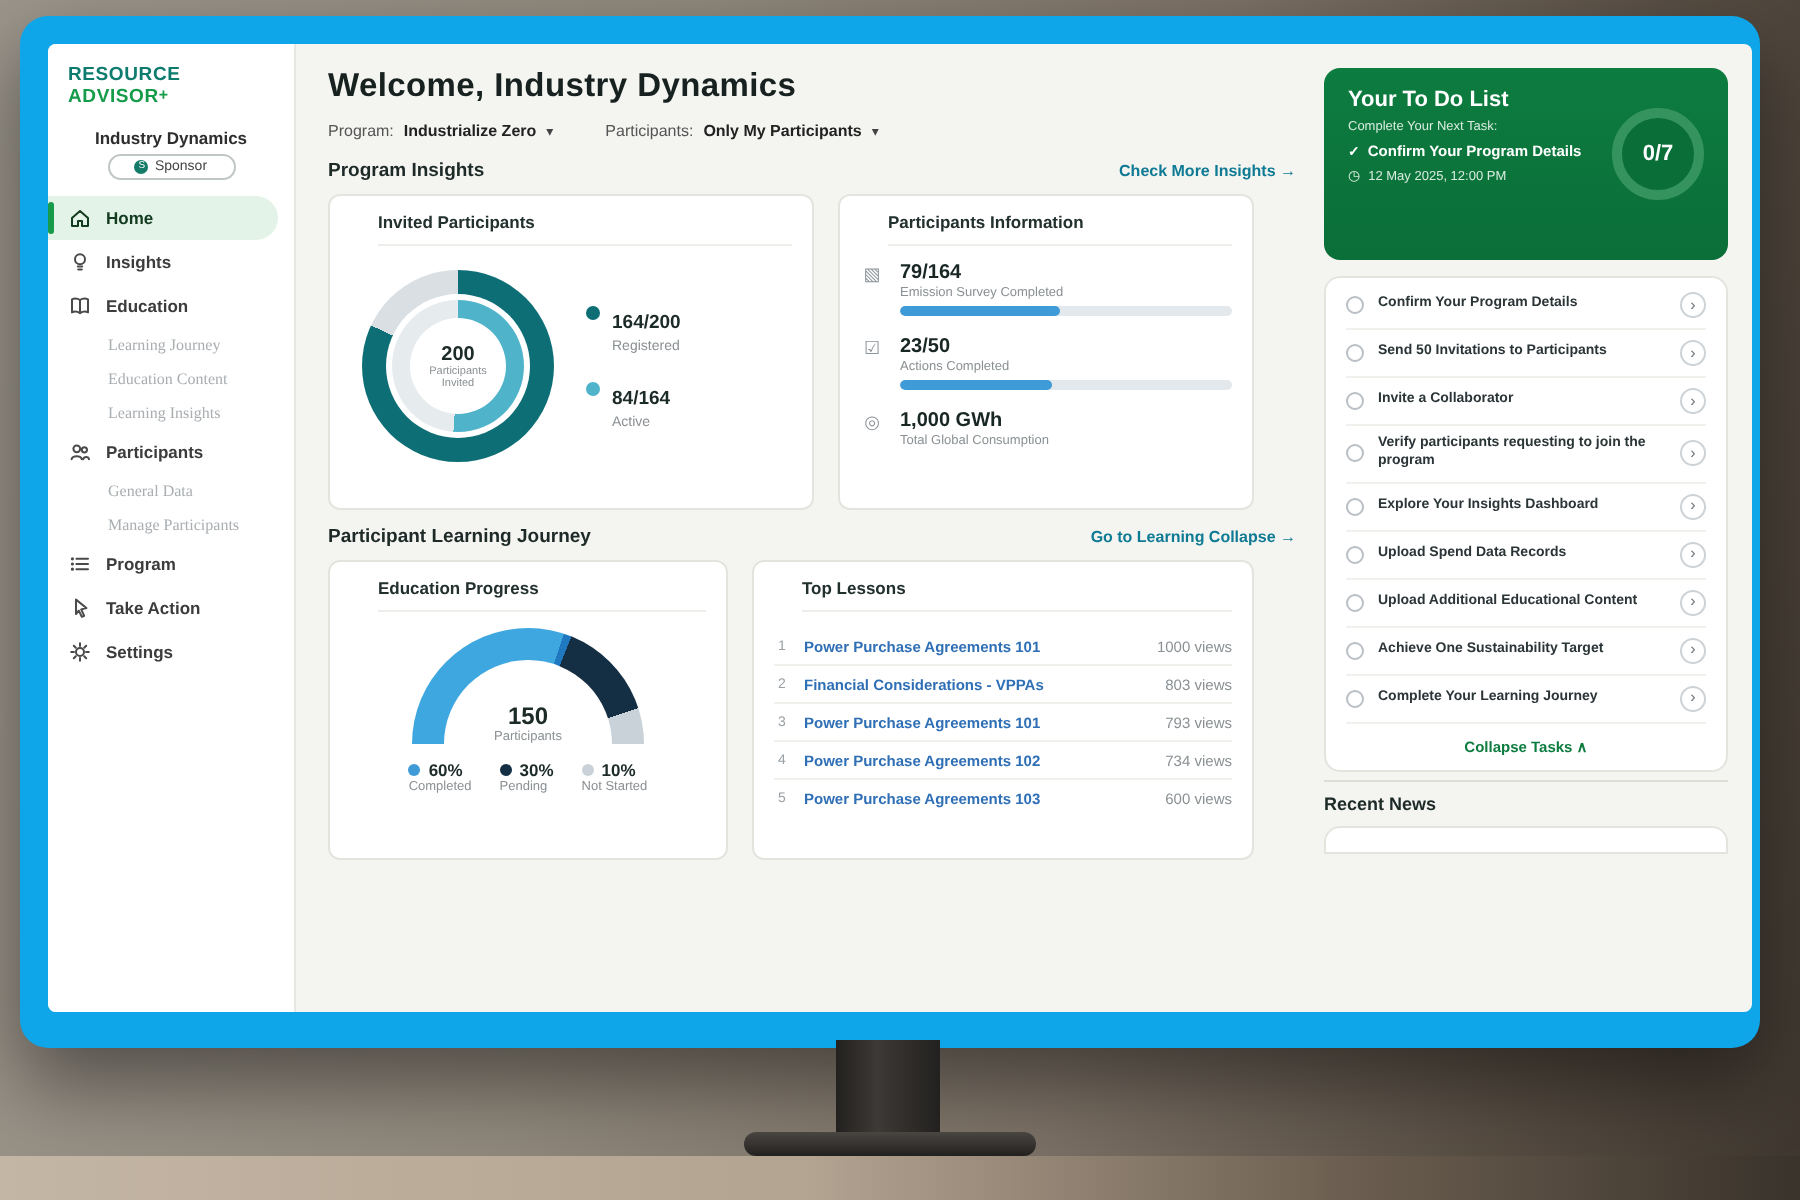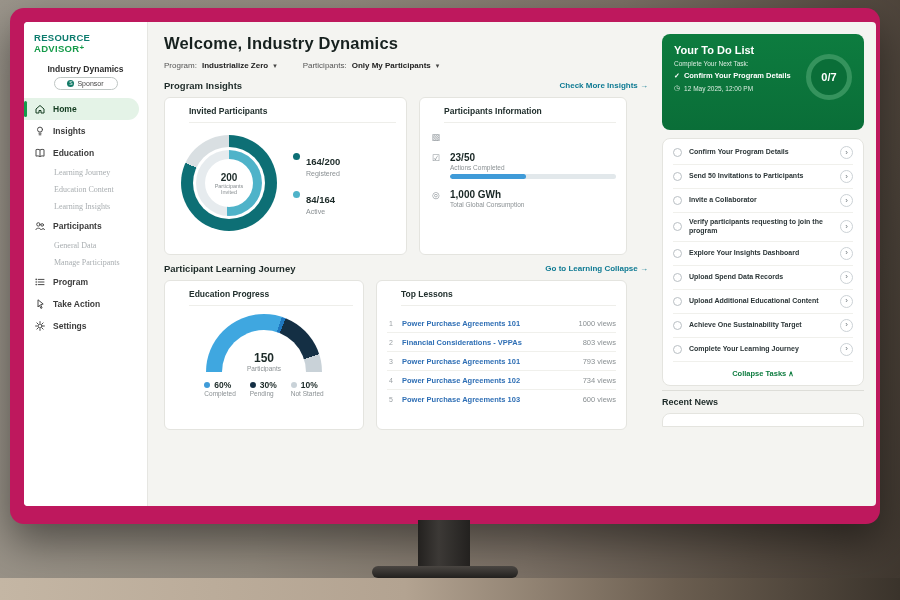--- a/index.html
+++ b/index.html
@@ -9,21 +9,21 @@
     background:linear-gradient(100deg,#9b958b 0%,#90887c 35%,#7b7065 62%,#554b41 85%,#3f372f 100%);
     position:relative;
   }
   .desk-band { position:absolute; left:0; bottom:0; width:100%; height:22px;
     background:linear-gradient(90deg,#c4b6a4 0%,#b3a391 45%,#6b5e50 75%,#3a332b 100%); }
   .stand-neck { position:absolute; left:418px; top:520px; width:52px; height:52px;
     background:linear-gradient(90deg,#23211f,#3c3936 40%,#23211f); }
   .stand-base { position:absolute; left:372px; top:566px; width:146px; height:12px; border-radius:6px;
     background:linear-gradient(#4a4642,#22201e); }
   .monitor { position:absolute; left:10px; top:8px; width:870px; height:516px;
-    background:#be185d; border-radius:14px; padding:14px 14px 18px 14px;
+    background:#0ea5e9; border-radius:14px; padding:14px 14px 18px 14px;
     box-shadow:0 18px 40px rgba(0,0,0,.45); }
   .screen { width:852px; height:484px; background:#f4f4f1; border-radius:4px; overflow:hidden; display:flex; }
 
   
   .sidebar { width:124px; background:#ffffff; border-right:1px solid #e6e6e2; padding:10px 0 0 0; flex:none; }
   .logo { padding:0 10px 6px 10px; font-weight:bold; font-size:9.5px; letter-spacing:.3px; }
   .logo .p1 { color:#0d7c6e; }
   .logo .p2 { color:#169b4a; }
   .logo .plus { color:#169b4a; font-size:8px; vertical-align:top; }
   .org { text-align:center; font-size:8.5px; font-weight:bold; color:#2e2e2e; padding:4px 4px 3px; }
@@ -244,20 +244,27 @@
                 <div class="l">Active</div></span>
               </div>
             </div>
           </div>
         </section>
 
         <section class="card pinfo">
           <div class="card-title">Participants Information</div>
           <div class="pi-row">
             <span class="pi-icon">▧</span>
+            <div class="pi-main">
+              <div class="pi-val">79/164</div>
+              <div class="pi-lbl">Emission Survey Completed</div>
+              <div class="bar">
+                  <i style="width:48%"></i>
+                </div>
+            </div>
           </div>
           <div class="pi-row">
             <span class="pi-icon">☑</span>
             <div class="pi-main">
               <div class="pi-val">23/50</div>
               <div class="pi-lbl">Actions Completed</div>
               <div class="bar">
                   <i style="width:46%"></i>
                 </div>
             </div>

